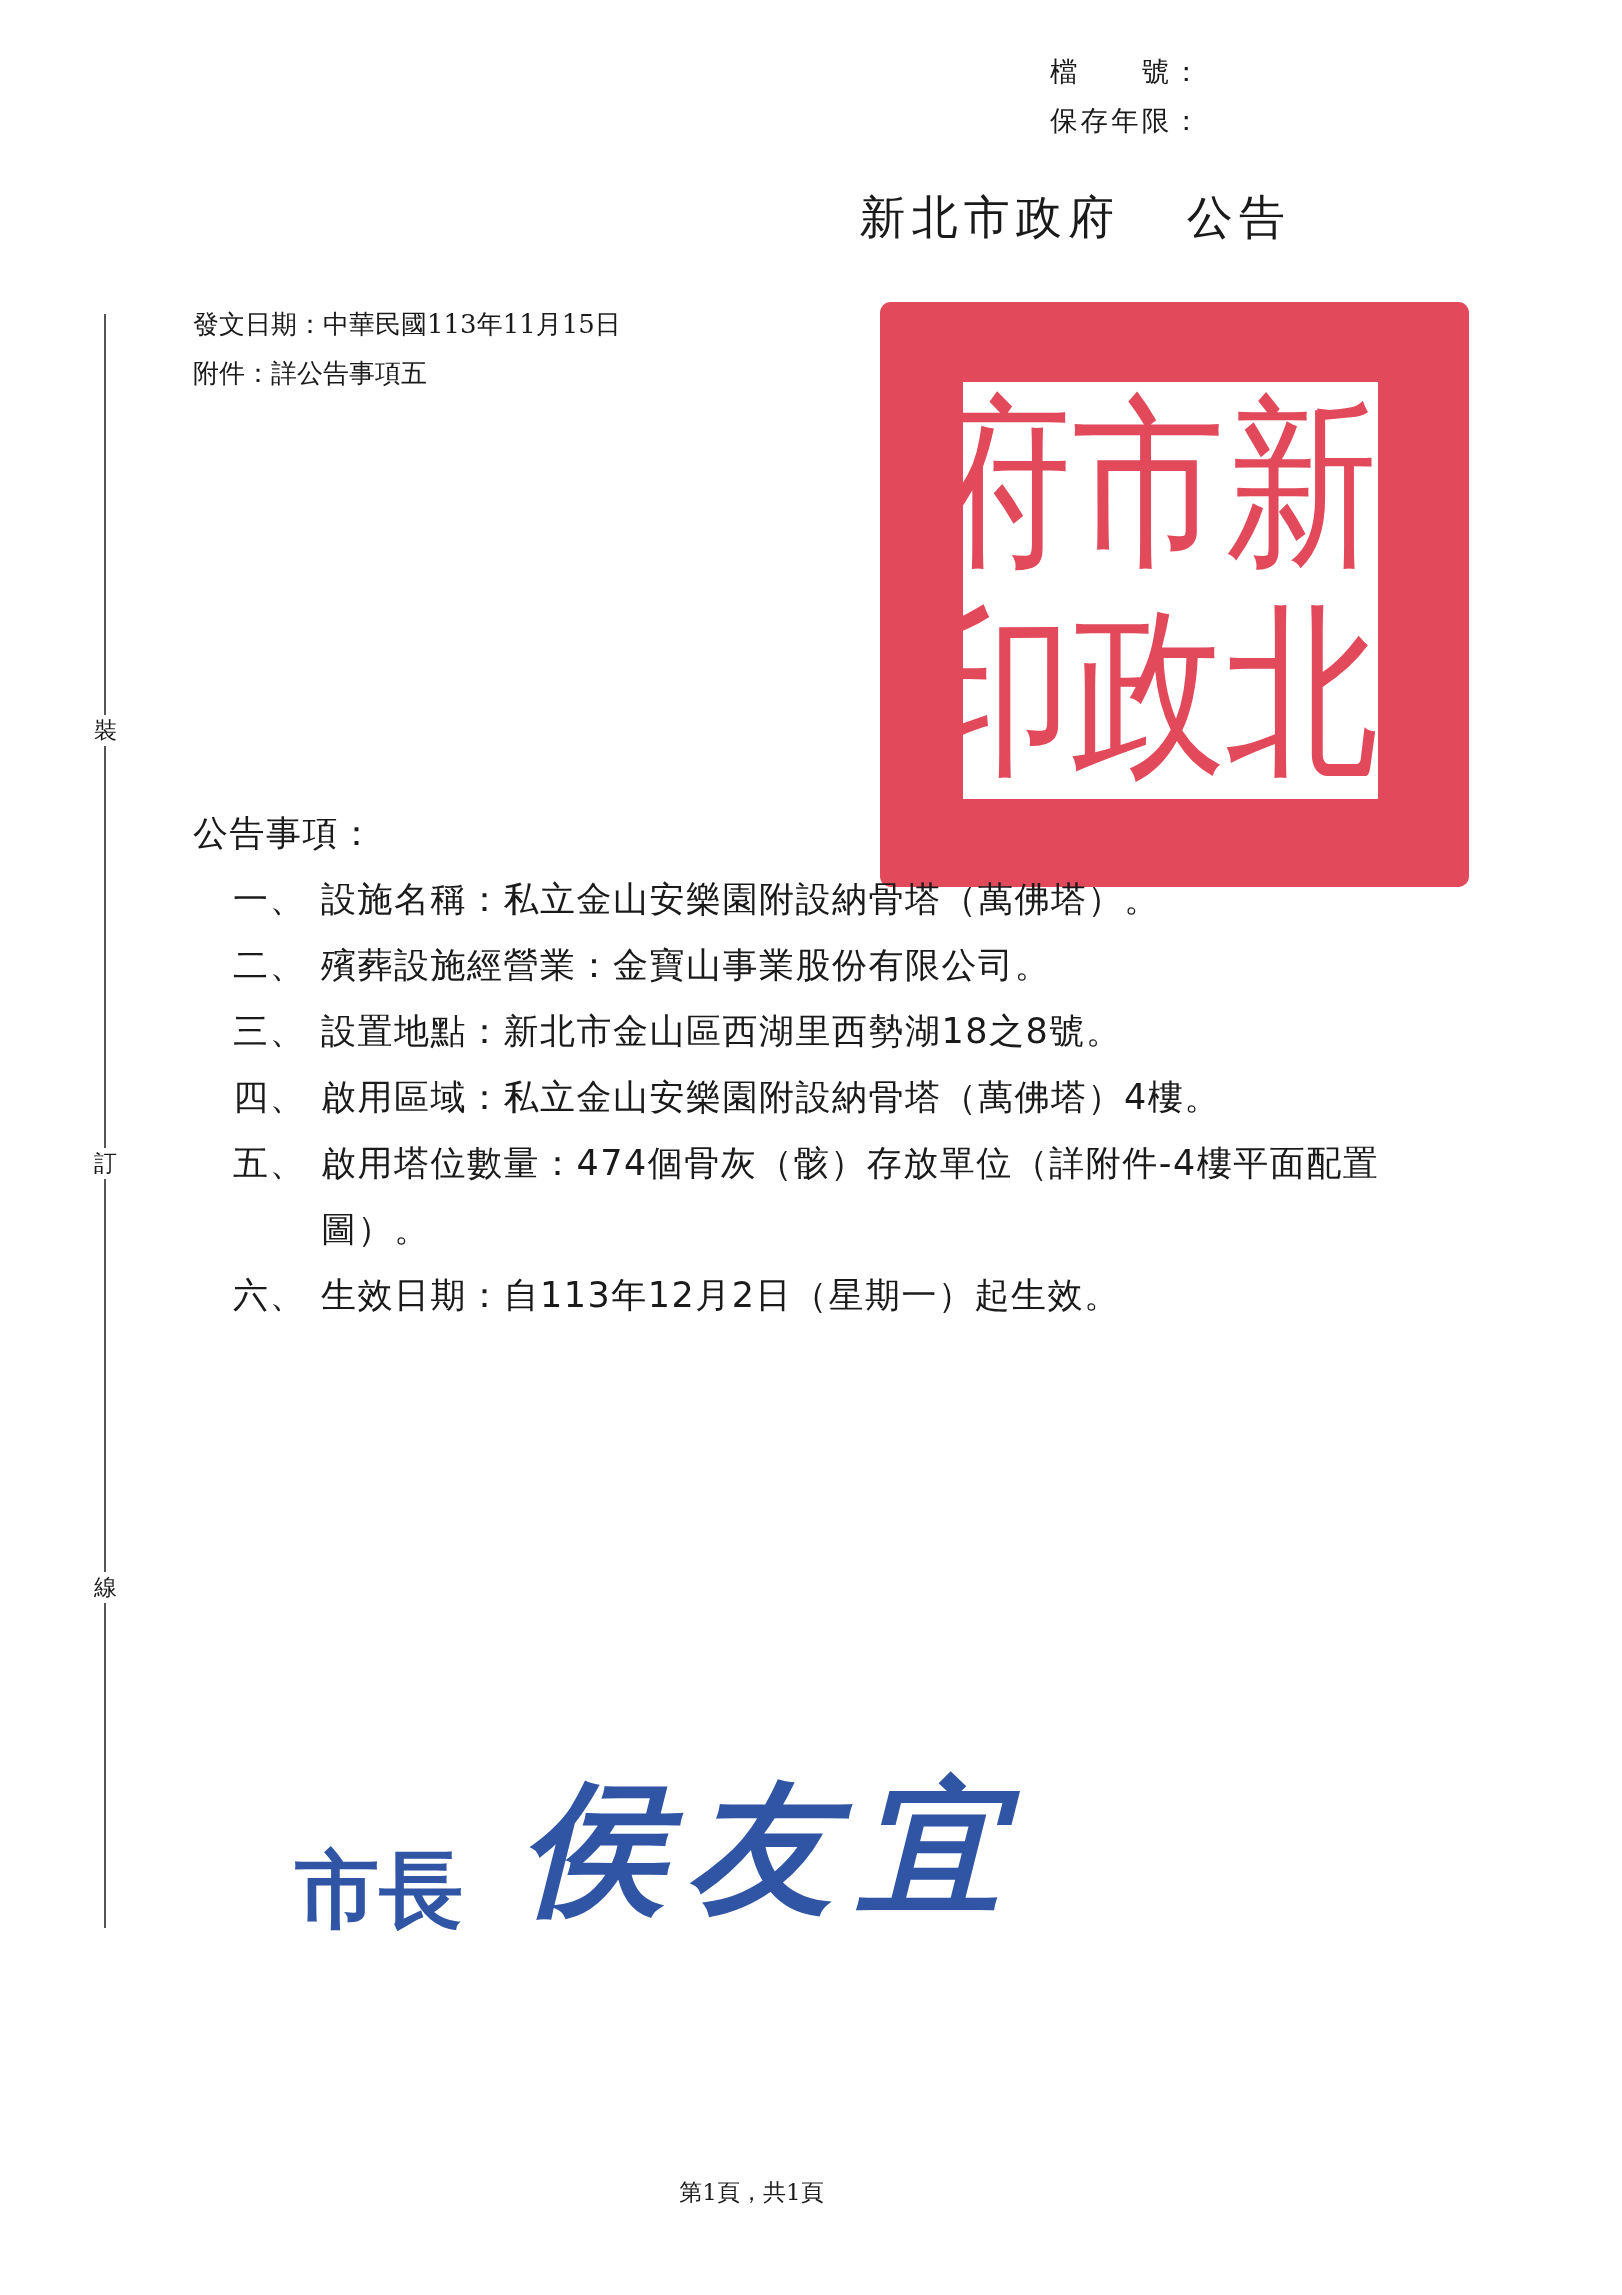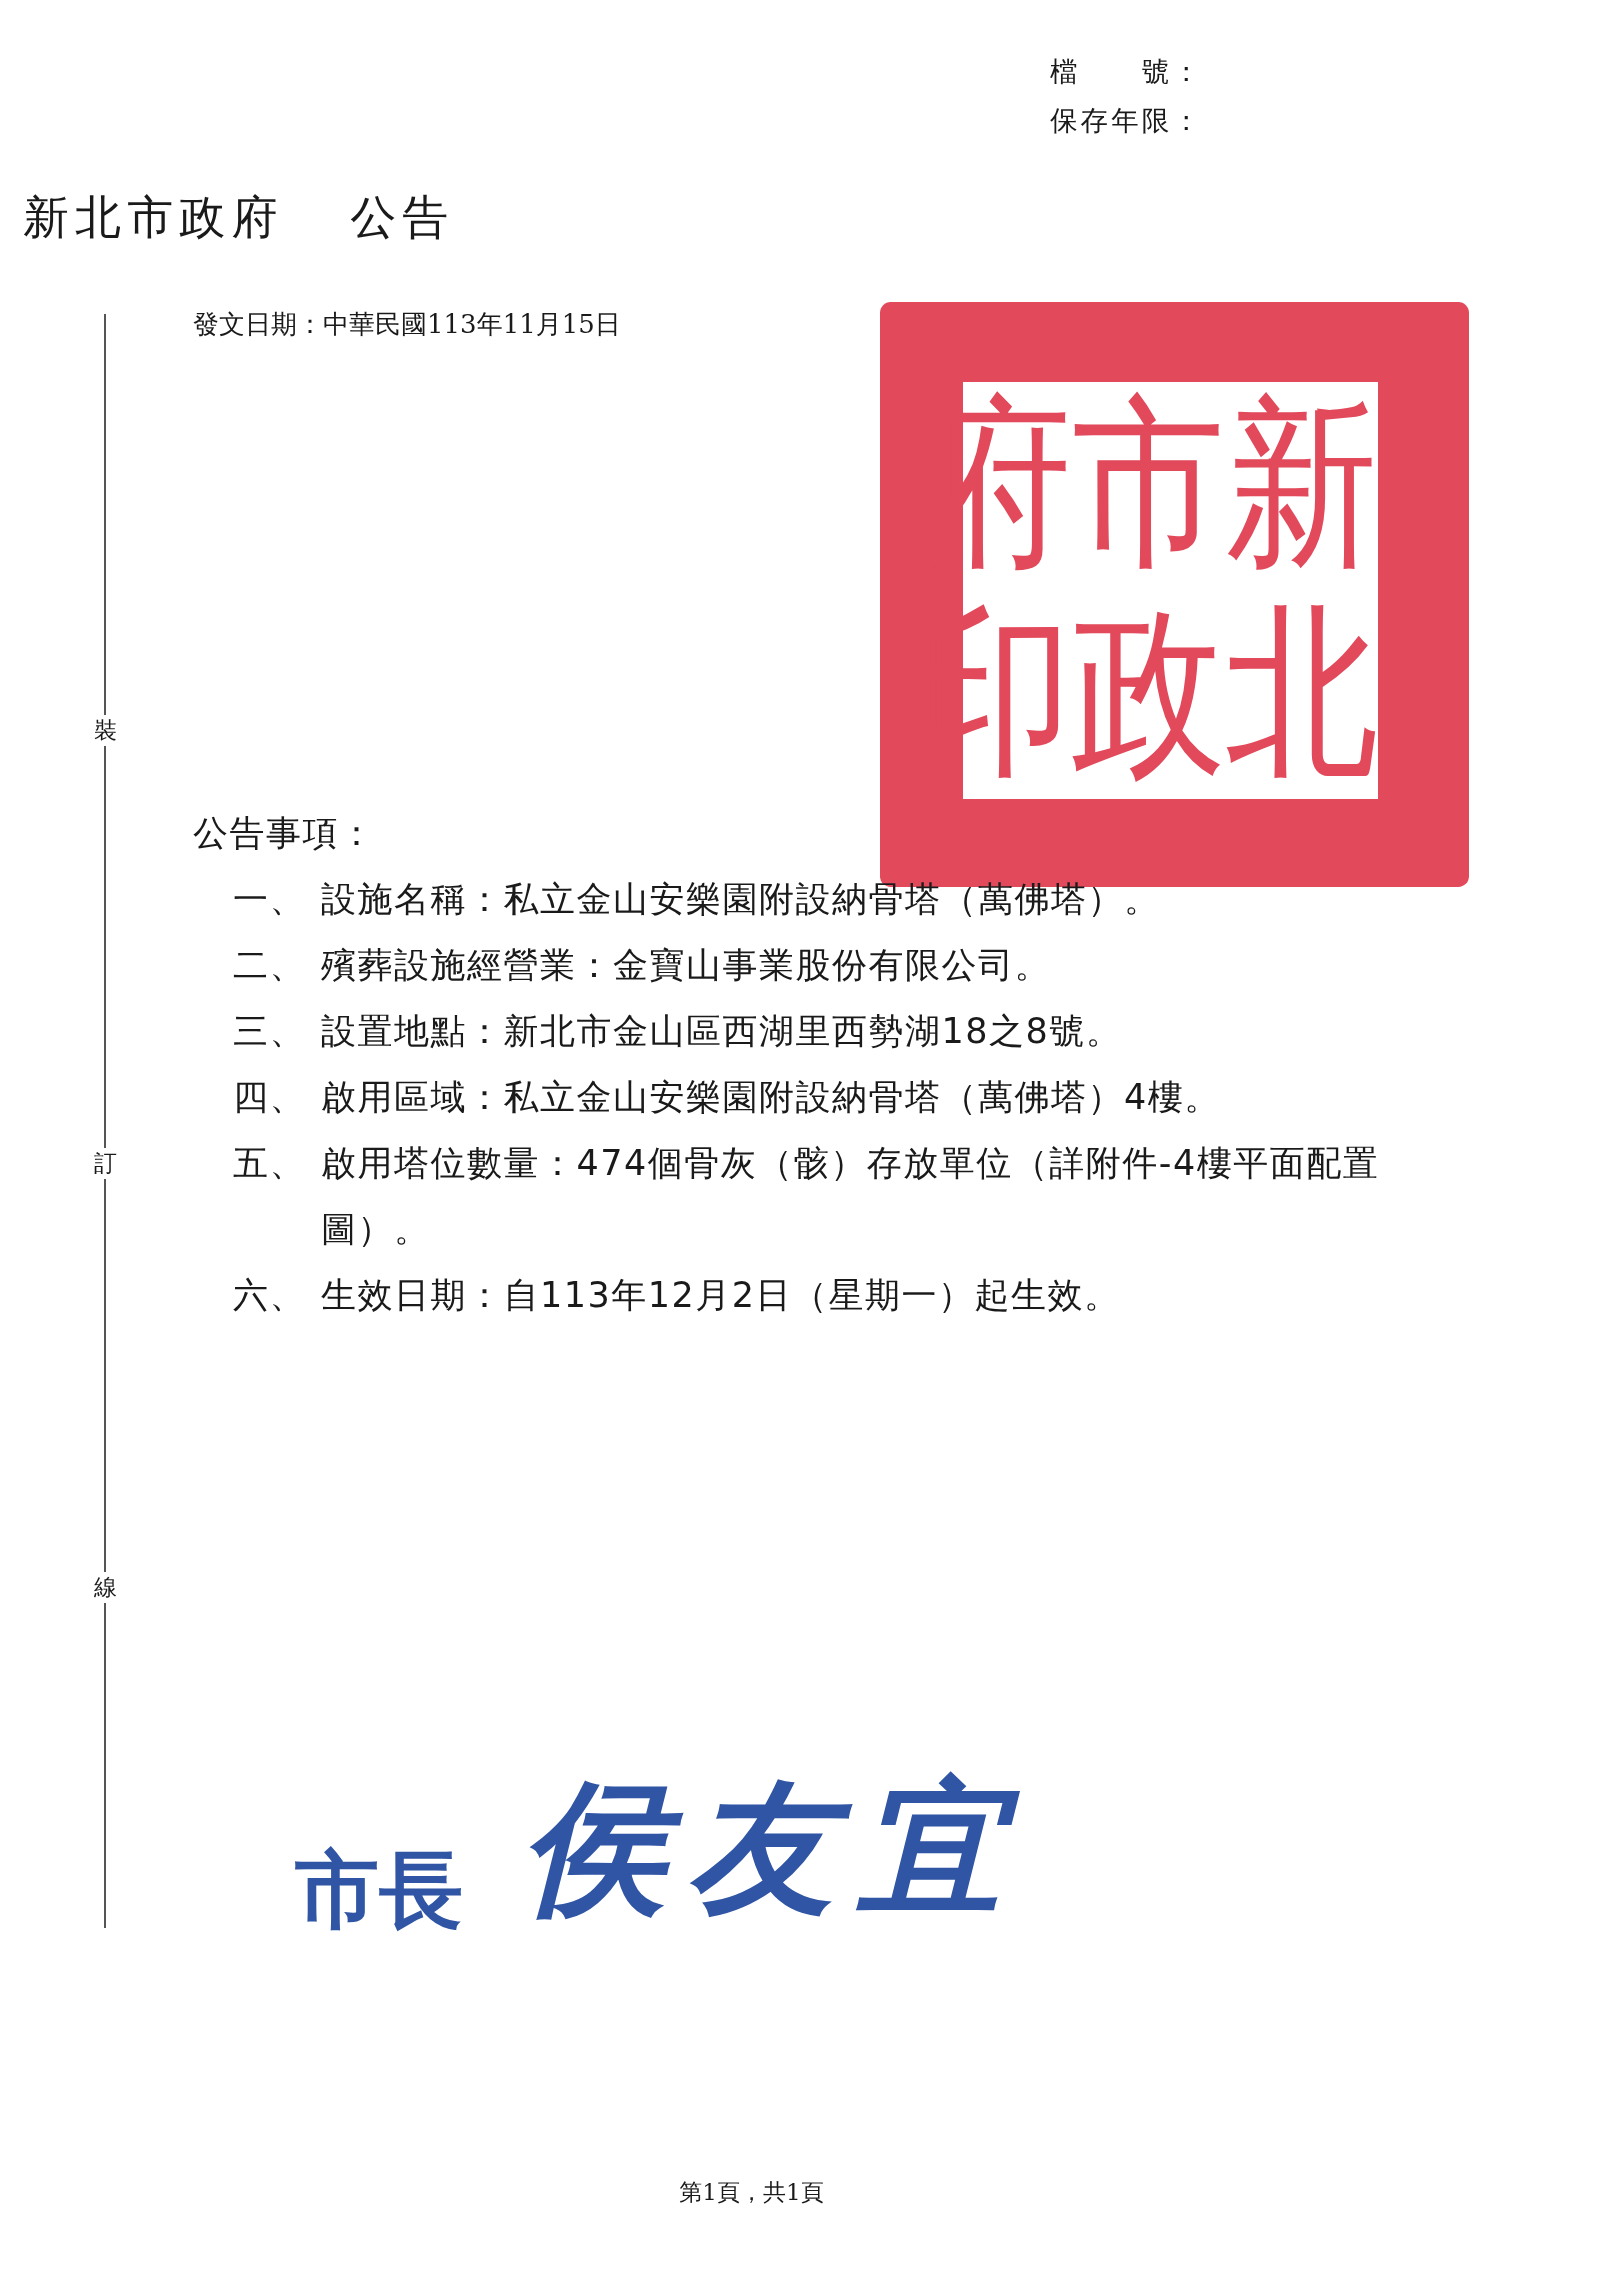--- a/index.html
+++ b/index.html
@@ -6,21 +6,21 @@
   body {
     width: 1623px; height: 2295px; position: relative; overflow: hidden;
     font-family: "DejaVu Serif", "Liberation Serif", serif;
     color: #1a1a1a;
   }
   .abs { position: absolute; }
   
   .file-info { left: 1050px; top: 47px; font-size: 27.5px; line-height: 49px; letter-spacing: 3.1px; }
   .file-info .row { display: flex; align-items: flex-end; }
   
-  .title { left: 0; width: 1314px; top: 187px; text-align: left; font-size: 46px; letter-spacing: 6.1px; }
+  .title { left: 0; width: 1314px; top: 187px; text-align: right; font-size: 46px; letter-spacing: 6.1px; }
   .title span { margin: 0 23px; }
   
   .meta { left: 193px; top: 300px; font-size: 26px; line-height: 49px; }
   
   .bind-line { left: 104px; top: 314px; width: 2.3px; height: 1614px; background: #555; }
   .bind-char { left: 90px; width: 31px; text-align: center; font-size: 23px; background: #fff; line-height: 31px; }
   
   .stamp { left: 880px; top: 302px; width: 589px; height: 585px; background: #e24456; border-radius: 10.7px; opacity: 0.97; }
   .stamp-inner { position: absolute; left: 83px; top: 80px; width: 415px; height: 417px; background: #fff; }
   .stamp-glyphs { position: absolute; inset: 0; display: grid; grid-template-columns: 1fr 1fr 1fr; grid-template-rows: 1fr 1fr; direction: rtl; }
@@ -53,20 +53,21 @@
   </div>
 </div>
 
 <div class="abs title">
   <span>新北市政府</span>
   <span>公告</span>
 </div>
 
 <div class="abs meta">
   <div>發文日期：中華民國113年11月15日</div>
+  <div>附件：詳公告事項五</div>
 </div>
 
 <div class="abs bind-line"></div>
 <div class="abs bind-char" style="top: 715px;">裝</div>
 <div class="abs bind-char" style="top: 1148px;">訂</div>
 <div class="abs bind-char" style="top: 1572px;">線</div>
 
 <div class="abs stamp">
   <div class="stamp-inner">
     <div class="stamp-glyphs">

